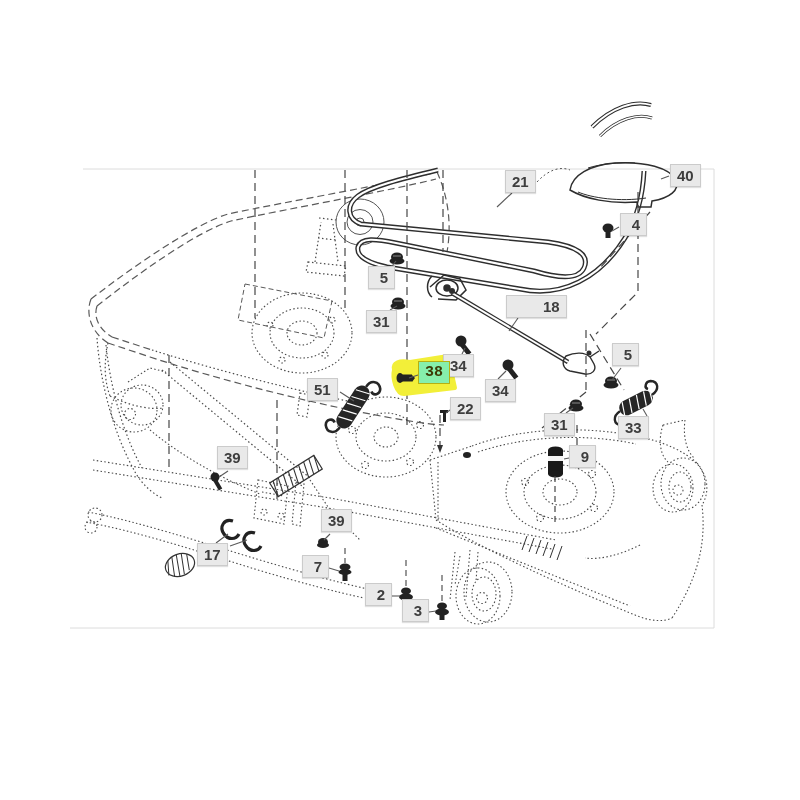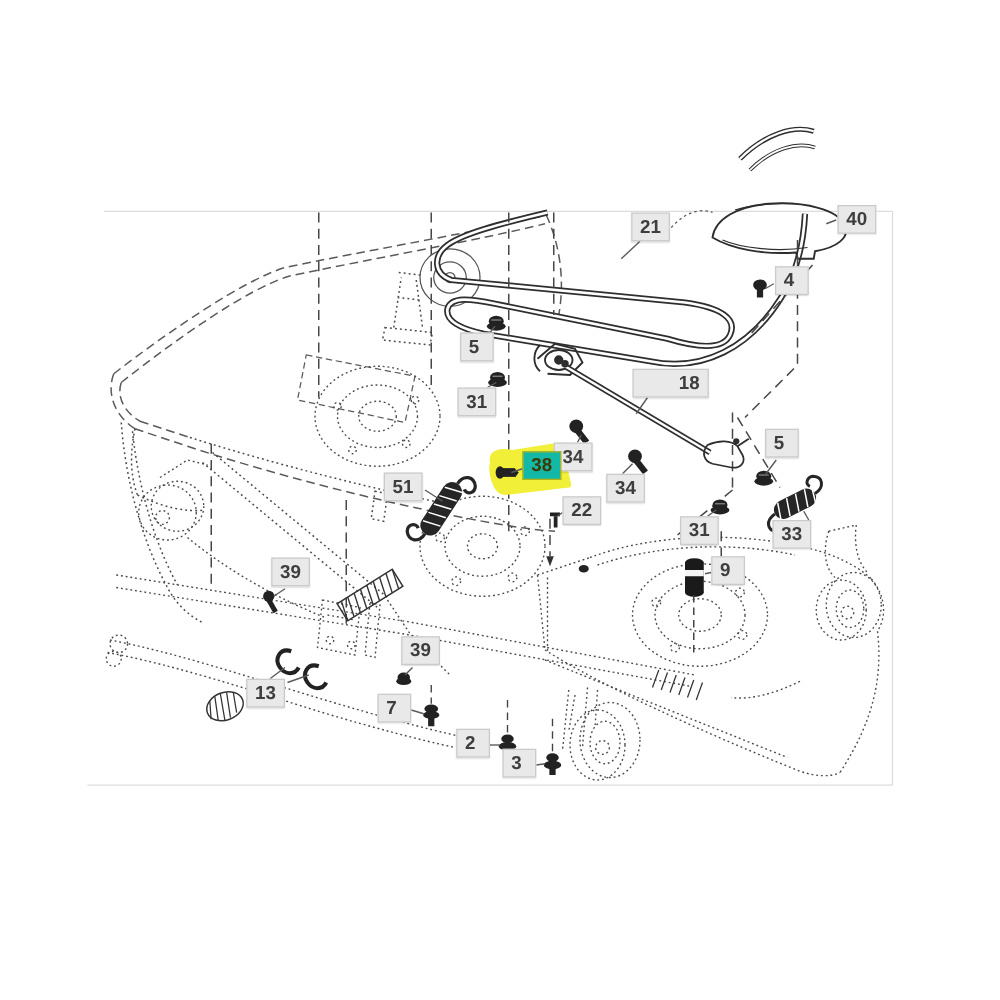--- a/index.html
+++ b/index.html
@@ -9,30 +9,31 @@
   }
   #art{position:absolute;left:0;top:0;}
   .callout{
     position:absolute;
     background:#e9e9e9;
     border:1px solid #cbcbcb;
     color:#3e3e3e;
     font:bold 15px/19px "Liberation Sans", sans-serif;
     padding:1px 6px;
     min-width:13px;
-    text-align:left;
+    text-align:right;
     box-shadow:0 1px 1px rgba(0,0,0,.12);
     cursor:pointer;
     user-select:none;
   }
   .callout.hl{
-    background:#14b8a6;
+    background:#86efac;
     border:1px solid #b5b013;
     color:#3d3a05;
     box-shadow:none;
+    font-family:Liberation Mono, monospace;
   }
 </style>
 </head>
 <body>
 
 <div id="stage">
 <svg id="art" width="800" height="800" viewBox="0 0 800 800">
 
   <g stroke="#dcdcdc" stroke-width="1" fill="none">
     <path d="M83,169 H714"></path>
@@ -359,17 +360,17 @@
     <div class="callout hl" style="left: 418px; top: 361px;">38</div>
     <div class="callout" style="left: 485px; top: 379px;">34</div>
     <div class="callout" style="left: 612px; top: 343px;">5</div>
     <div class="callout" style="left: 450px; top: 397px;">22</div>
     <div class="callout" style="left: 544px; top: 413px;">31</div>
     <div class="callout" style="left: 618px; top: 416px;">33</div>
     <div class="callout" style="left: 569px; top: 445px;">9</div>
     <div class="callout" style="left: 307px; top: 378px;">51</div>
     <div class="callout" style="left: 217px; top: 446px;">39</div>
     <div class="callout" style="left: 321px; top: 509px;">39</div>
-    <div class="callout" style="left: 197px; top: 543px;">13</div>
+    <div class="callout" style="left: 197px; top: 543px;">17</div>
     <div class="callout" style="left: 302px; top: 555px;">7</div>
     <div class="callout" style="left: 365px; top: 583px;">2</div>
     <div class="callout" style="left: 402px; top: 599px;">3</div>
   </div>
 
 </body></html>

